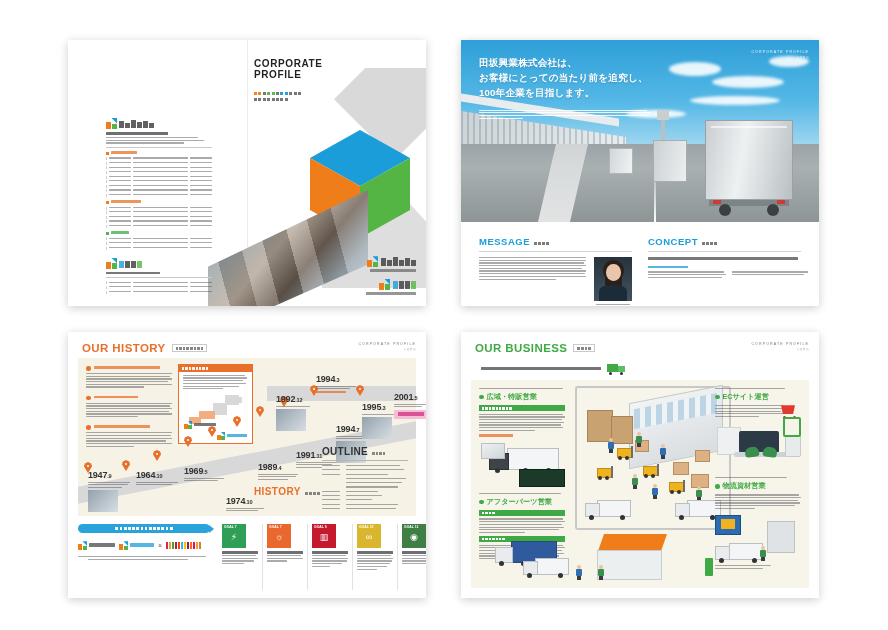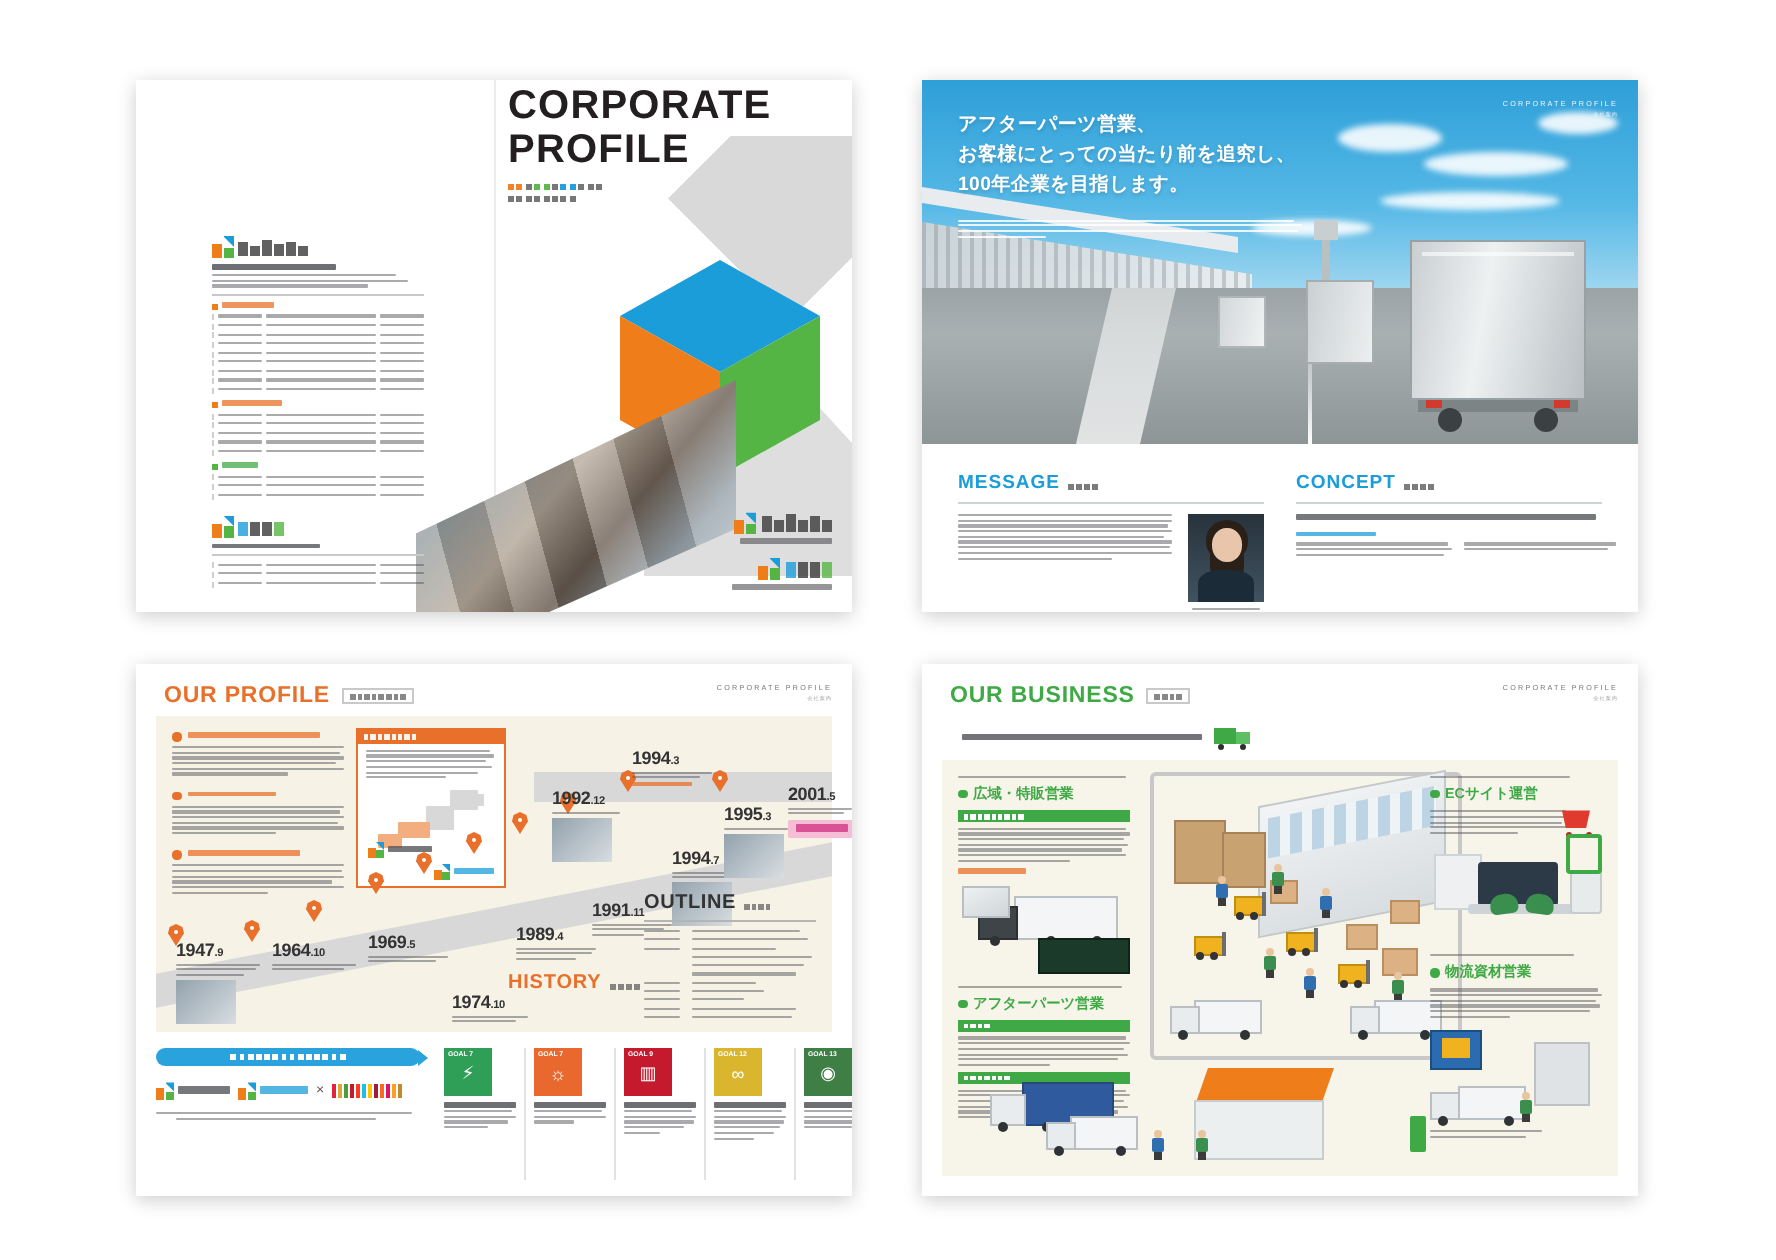--- a/index.html
+++ b/index.html
@@ -19,21 +19,21 @@
   .tl{display:block;background:#55565a;opacity:.62;border-radius:.5px;height:1.6px;margin-bottom:1.5px;}
   .tl.sm{height:1.2px;opacity:.5;}
   .tl.or{background:#e8702a;opacity:.75;}
   .tl.gr{background:#3faa45;opacity:.75;}
   .tl.bl{background:#1a9dd9;opacity:.75;}
   .tl.wh{background:#ffffff;opacity:.85;}
 
   
   .cv-wrap{position:absolute;inset:0;}
   .cv-fold{position:absolute;left:50%;top:0;bottom:0;width:1px;background:#ececec;}
-  .cv-title{position:absolute;left:186px;top:2px;font-size:20px;font-weight:bold;letter-spacing:.6px;
+  .cv-title{position:absolute;left:186px;top:18px;font-size:10px;font-weight:bold;letter-spacing:.6px;
             line-height:1.12;color:#231f20;}
   .cv-sub{position:absolute;left:186px;top:52px;width:110px;}
   .cv-sub .r{display:flex;gap:1.3px;margin-bottom:2.4px;}
   .cv-sub i{display:block;width:3.1px;height:3.4px;background:#4a4a4a;opacity:.75;}
   .cv-sub i.o{background:#ef7d1a;opacity:.95;}
   .cv-sub i.g{background:#55b544;opacity:.95;}
   .cv-sub i.b{background:#1a9dd9;opacity:.95;}
   
   .cv-chv{position:absolute;background:#d9d9d9;}
   .cv-c1{right:0;top:28px;width:92px;height:92px;
@@ -531,21 +531,21 @@
         <div class="box"></div>
           <div class="bumper"></div>
         <div class="lamp l"></div>
           <div class="lamp r"></div>
         <div class="wheel l"></div>
           <div class="wheel r"></div>
       </div>
 
       <div class="hw-head">
         <h1>
-          <span>アフターパーツ営業、</span><br>
+          <span>田坂興業株式会社は、</span><br>
           <span>お客様にとっての当たり前を追究し、</span><br>
           <span>100年企業を目指します。</span>
         </h1>
         <div class="hw-body">
           <span class="tl wh sm" style="width:168px"></span>
           <span class="tl wh sm" style="width:172px"></span>
           <span class="tl wh sm" style="width:170px"></span>
           <span class="tl wh sm" style="width:44px"></span>
         </div>
       </div>
@@ -621,21 +621,21 @@
             <span class="tl sm" style="width:76px"></span>
             <span class="tl sm" style="width:72px"></span>
           </div>
         </div>
       </div>
     </div>
   </div>
 
   <div class="panel" id="p3">
     <div class="p3-head">
-      <span class="en">OUR PROFILE</span>
+      <span class="en">OUR HISTORY</span>
       <span class="tagbox">
         <i></i>
           <i></i>
           <i></i>
           <i></i>
           <i></i>
           <i></i>
           <i></i>
           <i></i>
       </span>

